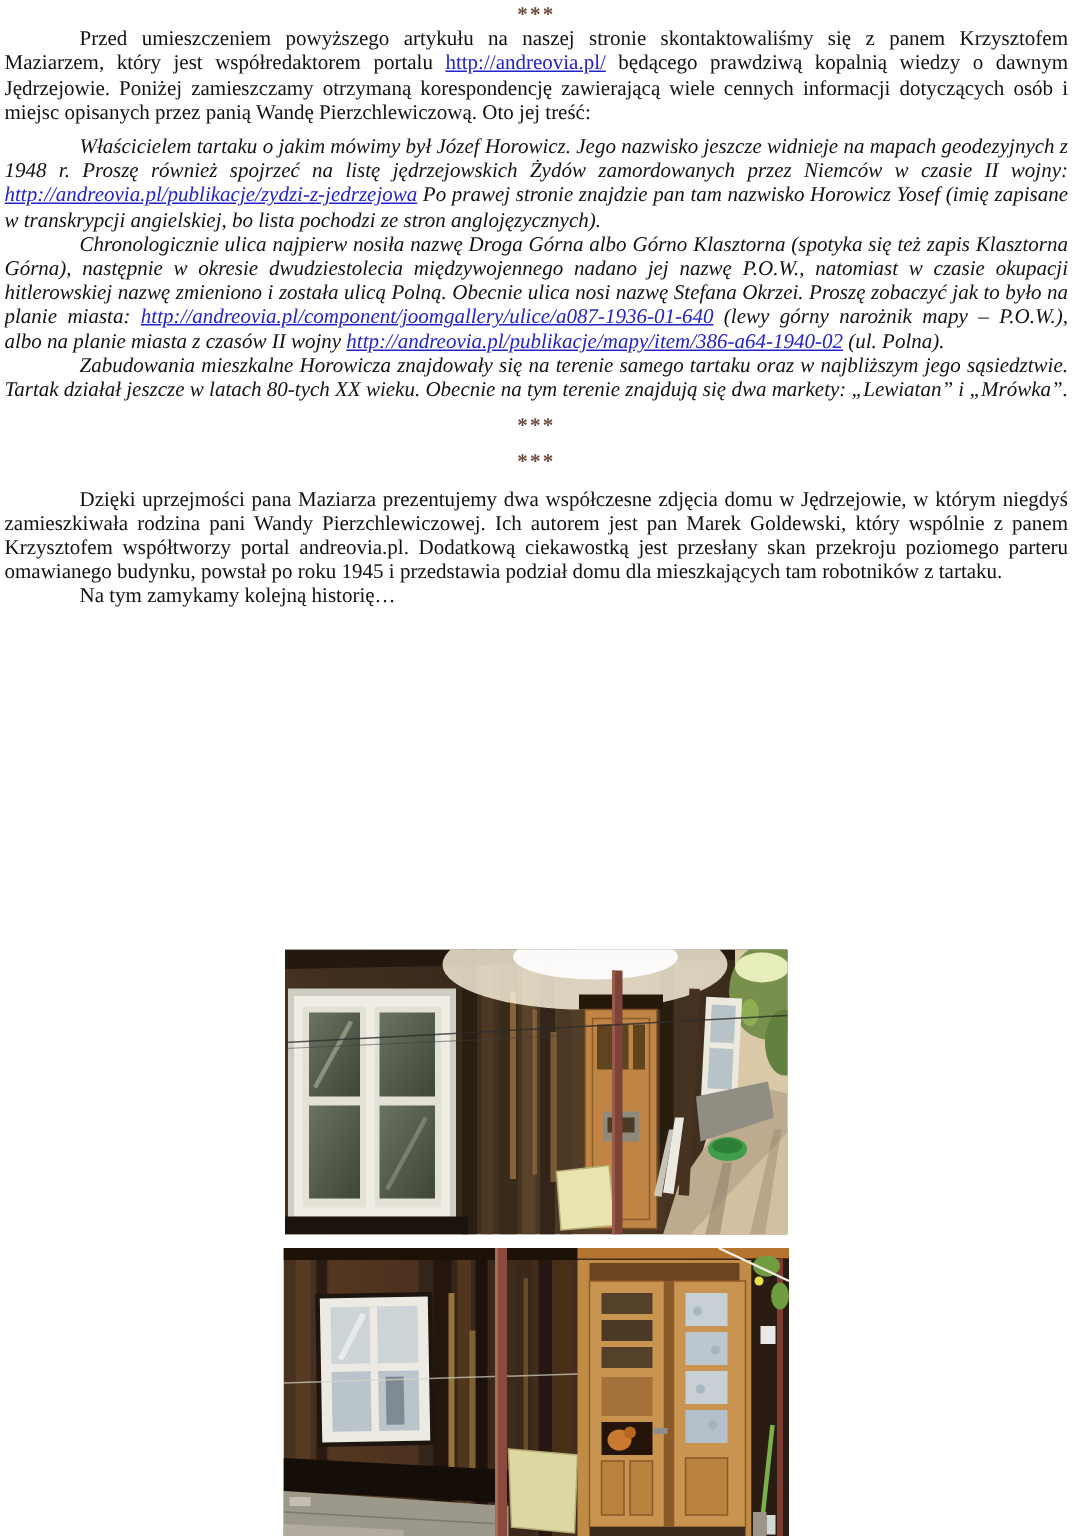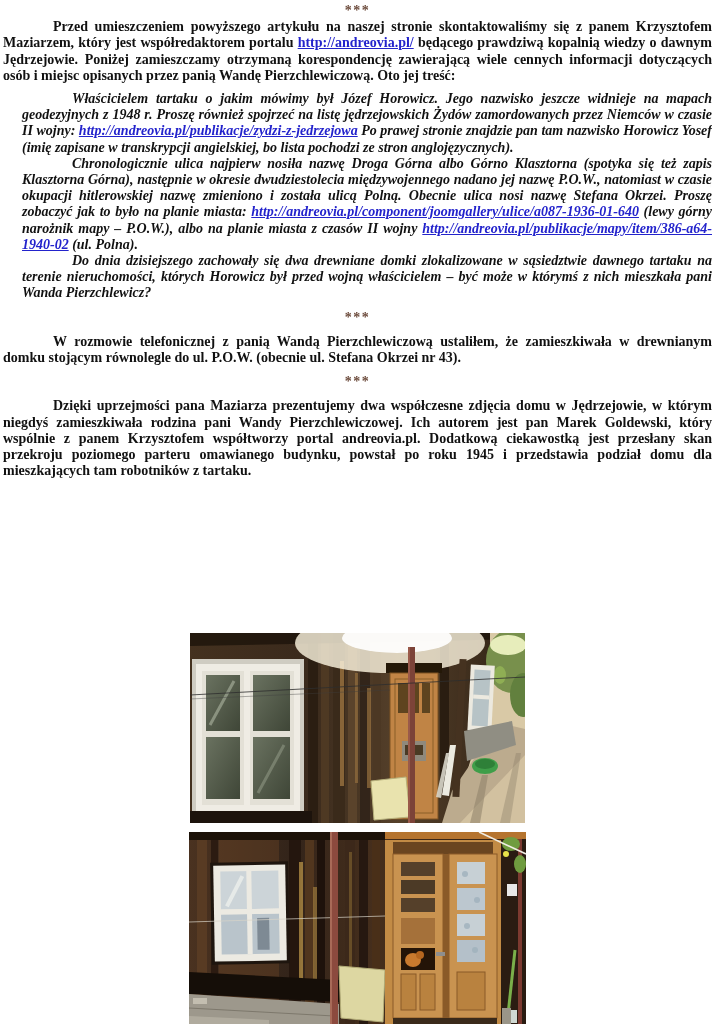--- a/index.html
+++ b/index.html
@@ -13,24 +13,24 @@
     color:#111111;
     overflow:hidden;
     padding:3px 12px 0 3px;
   }
   .text-block { height:621px; overflow:hidden; }
   .sep {
     text-align:center; font-weight:bold;
     color:#6d4c3d; letter-spacing:1.5px;
   }
   .sep-mid { margin:8px 0; }
-  p.body { text-align:justify;font-weight:bold; }
+  p.body { text-align:justify; }
   .ind { text-indent:50px; }
   .mt  { margin-top:7px; }
-  .letter { font-style:italic;margin-left:19px; }
+  .letter { font-style:italic; }
   .url { word-break:break-all; text-indent:0; }
   a.lnk {
     color:#2323cc; text-decoration:underline;
     cursor:pointer; overflow-wrap:break-word;
   }
   figure { margin:0; }
   .photo { display:block; margin:9px auto 0; }
 </style>
 </head>
 <body>
@@ -40,33 +40,33 @@
   <div class="text-block">
 
     <div class="sep">***</div>
 
     <p class="body ind"><span>Przed umieszczeniem powyższego artykułu na naszej stronie skontaktowaliśmy się z panem Krzysztofem Maziarzem, który jest współredaktorem portalu </span><a class="lnk">http://andreovia.pl/</a><span> będącego prawdziwą kopalnią wiedzy o dawnym Jędrzejowie. Poniżej zamieszczamy otrzymaną korespondencję zawierającą wiele cennych informacji dotyczących osób i miejsc opisanych przez panią Wandę Pierzchlewiczową. Oto jej treść:</span></p>
 
     <p class="body ind letter mt"><span>Właścicielem tartaku o jakim mówimy był Józef Horowicz. Jego nazwisko jeszcze widnieje na mapach geodezyjnych z 1948 r. Proszę również spojrzeć na listę jędrzejowskich Żydów zamordowanych przez Niemców w czasie II wojny: </span><a class="lnk">http://andreovia.pl/publikacje/zydzi-z-jedrzejowa</a><span> Po prawej stronie znajdzie pan tam nazwisko Horowicz Yosef (imię zapisane w transkrypcji angielskiej, bo lista pochodzi ze stron anglojęzycznych).</span></p>
 
     <p class="body ind letter"><span>Chronologicznie ulica najpierw nosiła nazwę Droga Górna albo Górno Klasztorna (spotyka się też zapis Klasztorna Górna), następnie w okresie dwudziestolecia międzywojennego nadano jej nazwę P.O.W., natomiast w czasie okupacji hitlerowskiej nazwę zmieniono i została ulicą Polną. Obecnie ulica nosi nazwę Stefana Okrzei. Proszę zobaczyć jak to było na planie miasta: </span><a class="lnk">http://andreovia.pl/component/joomgallery/ulice/a087-1936-01-640</a><span> (lewy górny narożnik mapy – P.O.W.), albo na planie miasta z czasów II wojny </span><a class="lnk">http://andreovia.pl/publikacje/mapy/item/386-a64-1940-02</a><span> (ul. Polna).</span></p>
 
-
-
-    <p class="body ind letter"><span>Do dnia dzisiejszego zachowały się dwa drewniane domki zlokalizowane w sąsiedztwie dawnego tartaku na terenie nieruchomości, których Horowicz był przed wojną właścicielem – być może w którymś z nich mieszkała pani Wanda Pierzchlewicz?</span></p>
+    <p class="body ind letter"><span>Zabudowania mieszkalne Horowicza znajdowały się na terenie samego tartaku oraz w najbliższym jego sąsiedztwie. Tartak działał jeszcze w latach 80-tych XX wieku. Obecnie na tym terenie znajdują się dwa markety: „Lewiatan” i „Mrówka”.</span></p>
+
+
 
 
     <div class="sep sep-mid">***</div>
 
-    <p class="body ind"><span>W rozmowie telefonicznej z panią Wandą Pierzchlewiczową ustaliłem, że zamieszkiwała w drewnianym domku stojącym równolegle do ul. P.O.W. (obecnie ul. Stefana Okrzei nr 43).</span></p>
 
     <div class="sep sep-mid">***</div>
 
     <p class="body ind"><span>Dzięki uprzejmości pana Maziarza prezentujemy dwa współczesne zdjęcia domu w Jędrzejowie, w którym niegdyś zamieszkiwała rodzina pani Wandy Pierzchlewiczowej. Ich autorem jest pan Marek Goldewski, który wspólnie z panem Krzysztofem współtworzy portal andreovia.pl. Dodatkową ciekawostką jest przesłany skan przekroju poziomego parteru omawianego budynku, powstał po roku 1945 i przedstawia podział domu dla mieszkających tam robotników z tartaku.</span></p>
 
+    <p class="body ind"><span>Na tym zamykamy kolejną historię…</span></p>
 
   </div>
 
   <figure>
     <svg class="photo" width="335" height="190" viewBox="0 0 335 190" role="img" aria-label="Stary drewniany dom – białe okno, pomarańczowe drzwi, słoneczny chodnik">
       <defs>
         <linearGradient id="w1" x1="0" y1="0" x2="1" y2="0">
           <stop offset="0" stop-color="#44311f"></stop>
           <stop offset="0.35" stop-color="#3a2a1c"></stop>
           <stop offset="0.62" stop-color="#55402a"></stop>

